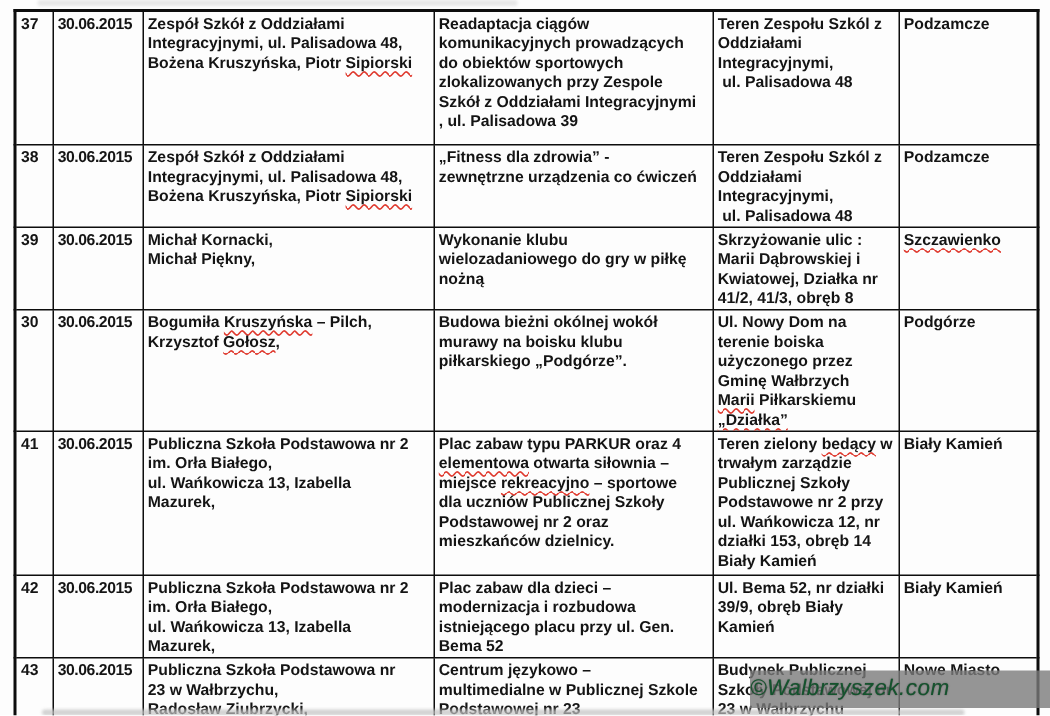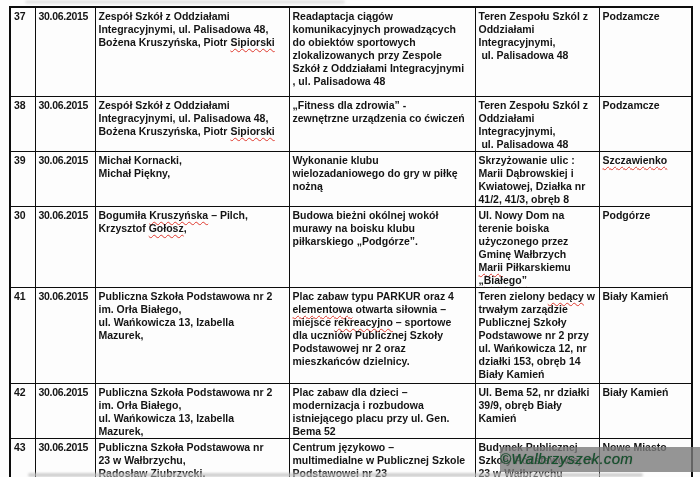--- a/index.html
+++ b/index.html
@@ -86,21 +86,21 @@
         <td class="c-lp">37</td>
         <td class="c-date">30.06.2015</td>
         <td>Zespół Szkół z Oddziałami
 Integracyjnymi, ul. Palisadowa 48,
 Bożena Kruszyńska, Piotr <span class="misspelled">Sipiorski</span></td>
         <td>Readaptacja ciągów
 komunikacyjnych prowadzących
 do obiektów sportowych
 zlokalizowanych przy Zespole
 Szkół z Oddziałami Integracyjnymi
-, ul. Palisadowa 48</td>
+, ul. Palisadowa 39</td>
         <td>Teren Zespołu Szkól z
 Oddziałami
 Integracyjnymi,
  ul. Palisadowa 48</td>
         <td>Podzamcze</td>
       </tr>
       <tr class="r2">
         <td class="c-lp">38</td>
         <td class="c-date">30.06.2015</td>
         <td>Zespół Szkół z Oddziałami
@@ -134,21 +134,21 @@
         <td>Bogumiła <span class="misspelled">Kruszyńska</span> – Pilch,
 Krzysztof <span class="misspelled">Gołosz</span>,</td>
         <td>Budowa bieżni okólnej wokół
 murawy na boisku klubu
 piłkarskiego „Podgórze”.</td>
         <td>Ul. Nowy Dom na
 terenie boiska
 użyczonego przez
 Gminę Wałbrzych
 <span class="misspelled">Marii</span> Piłkarskiemu
-<span class="misspelled">„Białego”</span></td>
+<span class="misspelled">„Działka”</span></td>
         <td>Podgórze</td>
       </tr>
       <tr class="r5">
         <td class="c-lp">41</td>
         <td class="c-date">30.06.2015</td>
         <td>Publiczna Szkoła Podstawowa nr 2
 im. Orła Białego,
 ul. Wańkowicza 13, Izabella
 Mazurek,</td>
         <td>Plac zabaw typu PARKUR oraz 4

